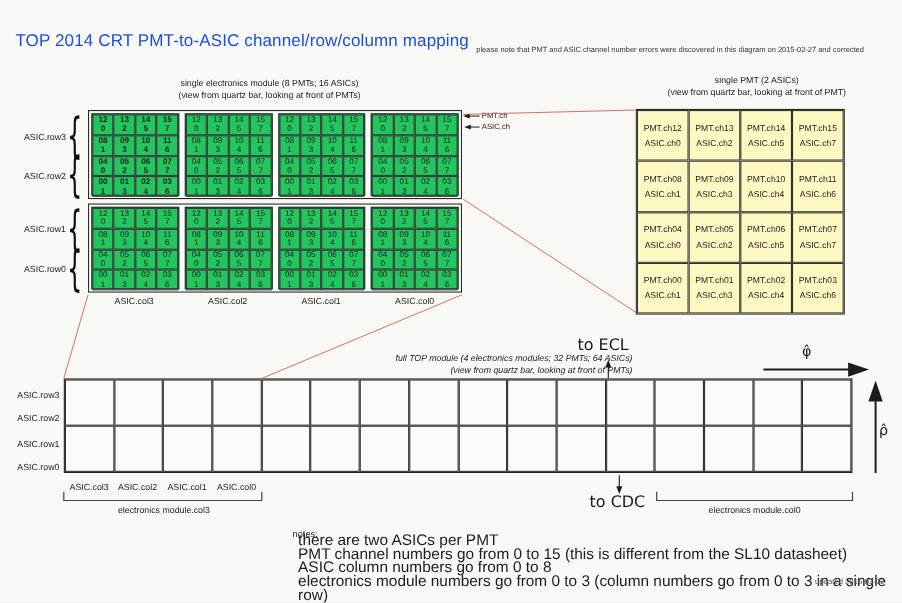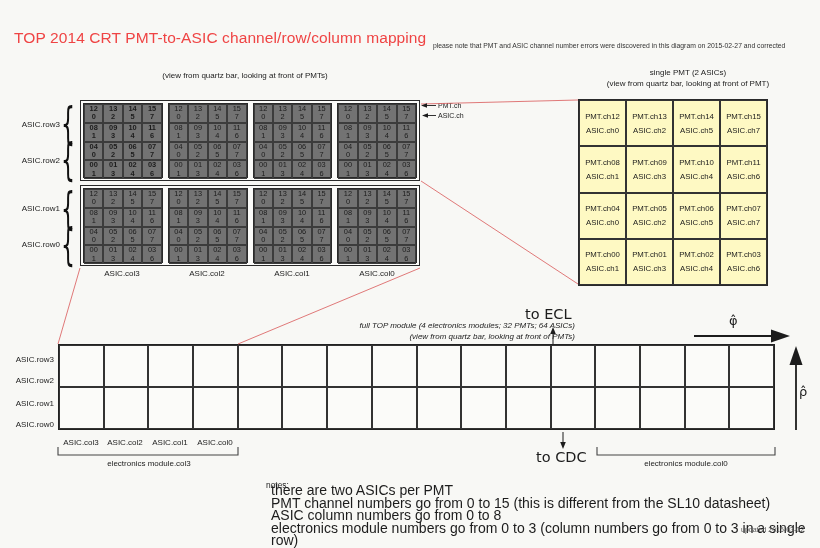--- a/index.html
+++ b/index.html
@@ -1,28 +1,28 @@
 <!DOCTYPE html>
 <html><head>
 <meta charset="utf-8">
 <style>
   html,body{margin:0;padding:0;background:#e8e8e8;}
   .canvas{position:relative;width:820px;height:548px;background:#f8f8f5;
           font-family:"Liberation Sans",sans-serif;color:#1c1c1c;overflow:hidden;}
   .abs{position:absolute;}
-  .title{left:14px;top:29px;font-size:15.5px;letter-spacing:.1px;color:#ef4444;}
+  .title{left:14px;top:29px;font-size:15.5px;letter-spacing:.1px;color:#1d4ed8;}
   .correction{left:433px;top:42px;font-size:6.8px;color:#333;}
 
   
   .em-header{left:95px;top:70px;width:300px;text-align:center;font-size:8px;line-height:11px;}
   .em-outer{left:80px;width:340px;height:81px;border:1.4px solid #2a2a2a;box-sizing:border-box;
             display:flex;gap:5px;padding:2px;background:#fbfbf9;}
   .em-top{top:100px;} .em-bot{top:185px;}
   .em-block{flex:1;border:1.2px solid #2a2a2a;box-sizing:border-box;display:grid;
-            grid-template-columns:repeat(4,1fr);grid-template-rows:repeat(4,1fr);background:#737373;}
+            grid-template-columns:repeat(4,1fr);grid-template-rows:repeat(4,1fr);background:#22c55e;}
   .em-block.bold{font-weight:bold;}
   .em-cell{border:.6px solid #3c3c3c;display:flex;flex-direction:column;align-items:center;
            justify-content:center;font-size:7.4px;line-height:8.4px;}
   .em-rowlabel{left:6px;width:54px;text-align:right;font-size:8px;}
   .brace{left:61px;font-size:44px;line-height:44px;color:#111;transform:scaleX(.5);
          transform-origin:left center;font-family:"DejaVu Sans",sans-serif;}
   .em-collabel{top:269px;width:80px;text-align:center;font-size:8px;}
   .pointer-label{left:438px;font-size:7px;}
 
   
@@ -53,20 +53,21 @@
 </style>
 </head>
 <body>
 
 <div class="canvas">
 
   <div class="abs title">TOP 2014 CRT PMT-to-ASIC channel/row/column mapping</div>
   <div class="abs correction">please note that PMT and ASIC channel number errors were discovered in this diagram on 2015-02-27 and corrected</div>
 
   <div class="abs em-header">
+    <div>single electronics module (8 PMTs; 16 ASICs)</div>
     <div>(view from quartz bar, looking at front of PMTs)</div>
   </div>
 
   <div class="abs em-outer em-top" id="em-top">
       <div class="em-block bold">
         <div class="em-cell">
           <span>12</span>
           <span>0</span>
         </div>
         <div class="em-cell">

